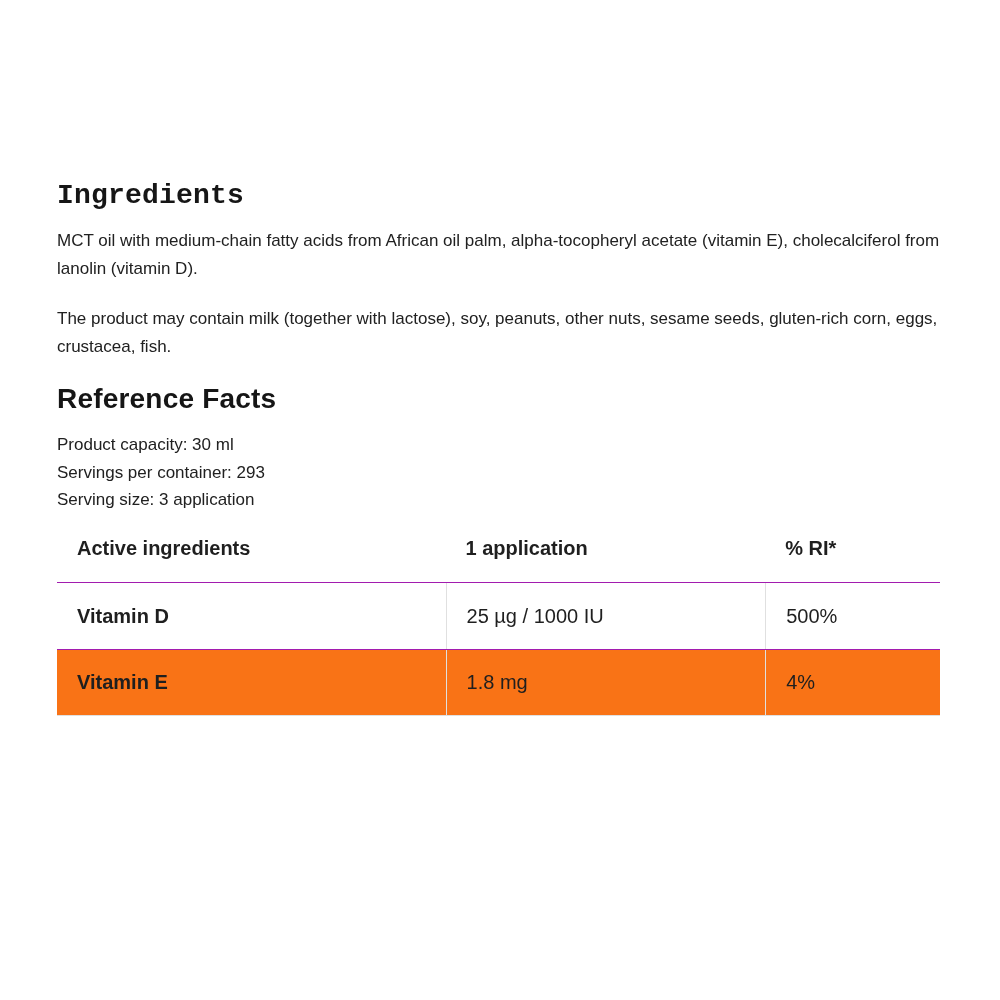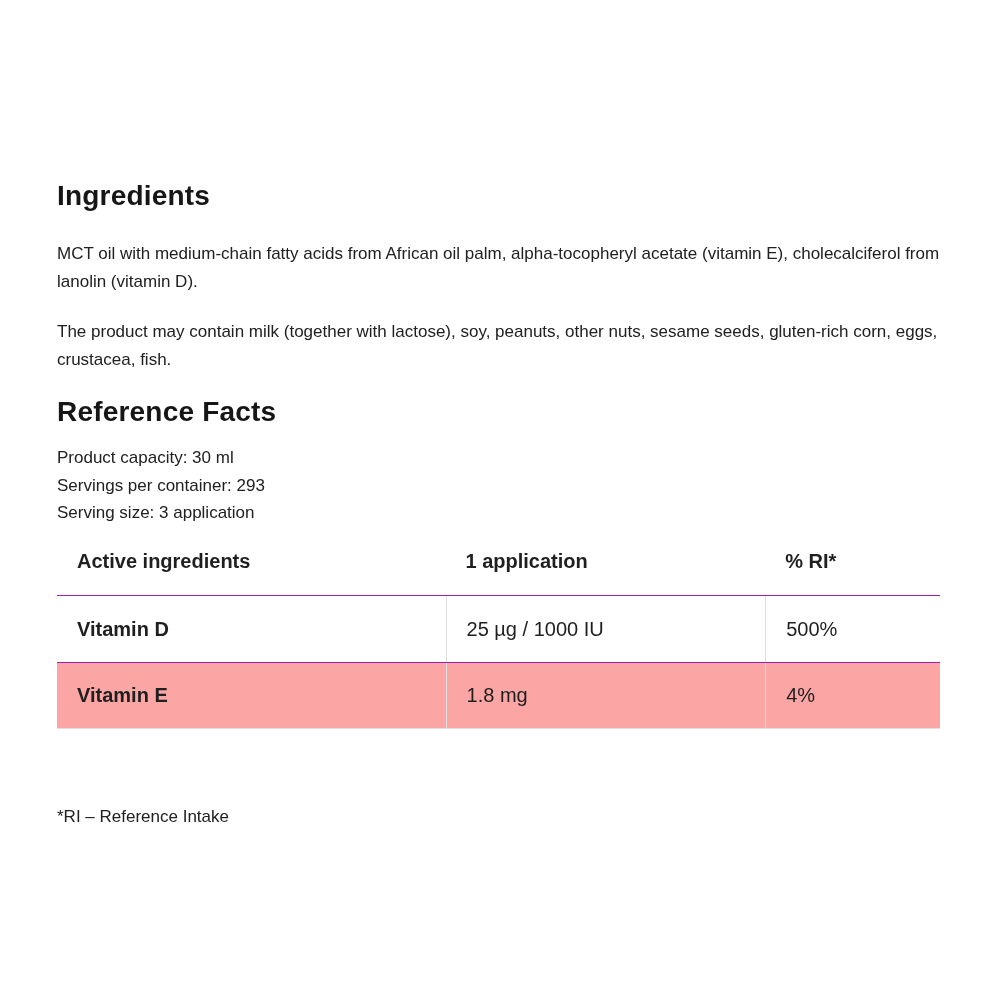--- a/index.html
+++ b/index.html
@@ -16,21 +16,21 @@
     margin-left: 57px;
     padding-top: 180px;
   }
   .section-heading {
     font-size: 28px;
     line-height: 32px;
     font-weight: 700;
     color: #161616;
     letter-spacing: 0.2px;
   }
-  #ingredients-heading { margin-bottom: 28px; }
+  #ingredients-heading { margin-bottom: 15px; font-family: Liberation Mono, monospace; }
   .body-paragraph {
     font-size: 17px;
     line-height: 28px;
     color: #212121;
     margin-bottom: 22px;
   }
   #nutrition-heading {
     margin-top: 20px;
     margin-bottom: 16px;
   }
@@ -50,21 +50,21 @@
   .t-head-row { height: 68px; }
   .t-head-row .t-cell {
     font-weight: 700;
     border: none;
   }
   .t-body-row {
     height: 67px;
     border-top: 1px solid #a21caf;
   }
   .t-body-row:last-child { border-bottom: 1px solid #e0e0e0; }
-  .t-body-row.striped { background: #fca5a5; }
+  .t-body-row.striped { background: #f97316; }
   .t-cell {
     display: flex;
     align-items: center;
     padding-left: 20px;
     font-size: 20px;
     line-height: 22px;
     color: #1f1f1f;
   }
   .t-body-row .t-cell + .t-cell { border-left: 1px solid #e0e0e0; }
   .cell-name { font-weight: 700; }
@@ -109,15 +109,14 @@
     </div>
 
     <div class="t-row t-body-row striped">
       <div class="t-cell cell-name">Vitamin E</div>
       <div class="t-cell">1.8 mg</div>
       <div class="t-cell">4%</div>
     </div>
 
   </div>
 
-  <div class="footnote">*RI – Reference Intake</div>
 
 </div>
 
 </body></html>

